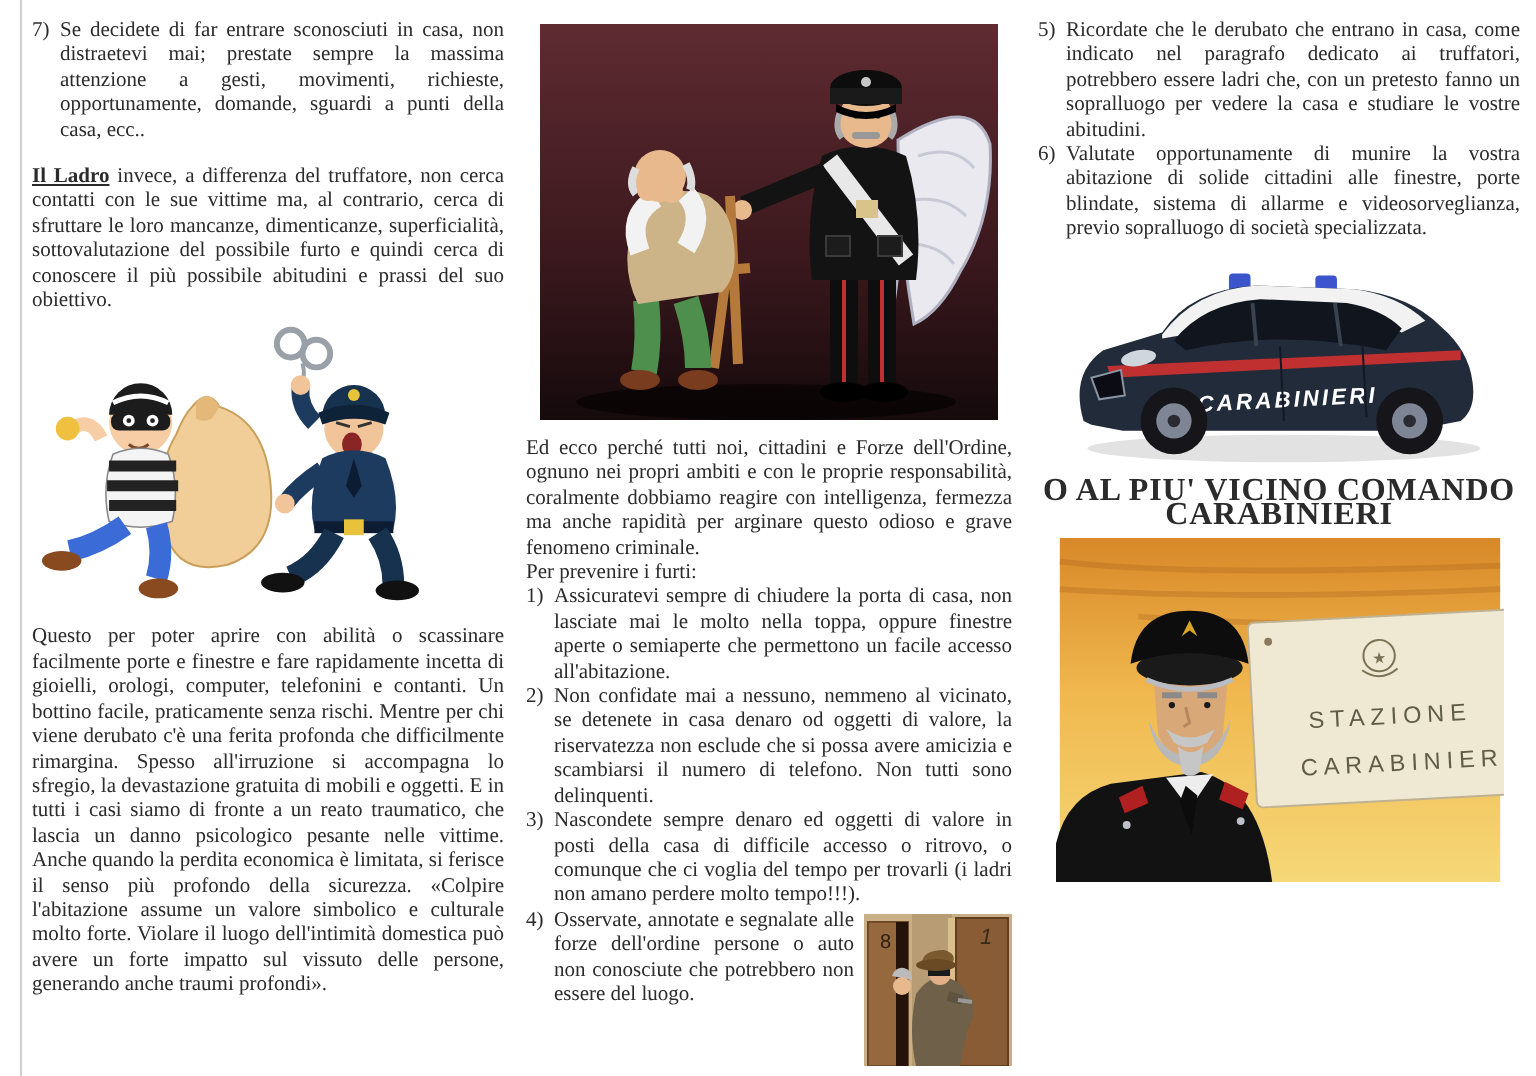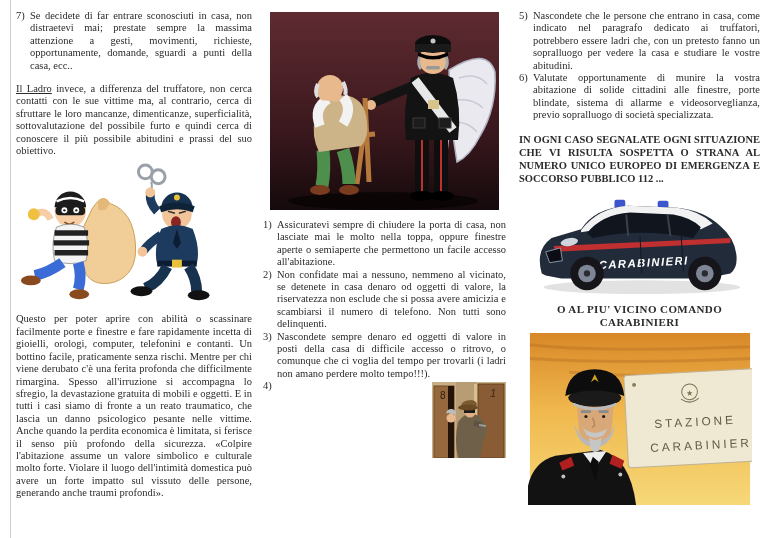--- a/index.html
+++ b/index.html
@@ -9,26 +9,26 @@
   }
   .fold-line{position:absolute;left:10px;top:0;width:1px;height:538px;background:#cfcfcf;}
   .col{position:absolute;font-size:10.5px;line-height:12.4px;text-align:justify;}
   .col1{left:16px;top:10px;width:236px;}
   .col2{left:263px;top:8px;width:243px;}
   .col3{left:519px;top:10px;width:241px;}
   .li{position:relative;padding-left:14px;margin:0;}
   .li .num{position:absolute;left:0;top:0;}
   .para{margin:0;}
   .mt{margin-top:11px;}
-  .lead{font-weight:normal;text-decoration:underline;}
+  .lead{font-weight:bold;text-decoration:underline;}
   .fig{text-align:center;margin:2px 0;}
   .fig svg{display:block;margin:0 auto;}
   .framed{margin:0 0 4px 0;}
   .alert{font-weight:bold;margin-top:11px;line-height:13.2px;}
-  .caption{font-weight:bold;text-align:center;font-size:11px;letter-spacing:.4px;margin:4px 0 5px 0;}
+  .caption{font-weight:bold;text-align:center;font-size:16px;letter-spacing:.4px;margin:4px 0 5px 0;}
   .wrap-img{float:right;margin:2px 0 2px 5px;}
   svg text{font-family:"Liberation Sans","DejaVu Sans",sans-serif;}
 </style>
 </head>
 <body>
 
 <div class="fold-line"></div>
 
 <div class="col col1">
   <p class="para li">
@@ -149,20 +149,22 @@
         <path d="M57,118 q-7,-18 8,-27" stroke="#f2f2f2" stroke-width="10" fill="none"></path>
         <path d="M80,116 q10,-16 0,-27" stroke="#f2f2f2" stroke-width="10" fill="none"></path>
         <circle cx="67" cy="80" r="13" fill="#e9b98e"></circle>
         <path d="M55,76 q-4,8 0,13 M80,74 q4,8 2,13" stroke="#ddd" stroke-width="4" fill="none"></path>
         <circle cx="61" cy="87" r="5.5" fill="#e9b98e"></circle>
         <circle cx="73" cy="88" r="5.5" fill="#e9b98e"></circle>
       </g>
     </svg>
   </div>
 
+  <p class="para">Ed ecco perché tutti noi, cittadini e Forze dell'Ordine, ognuno nei propri ambiti e con le proprie responsabilità, coralmente dobbiamo reagire con intelligenza, fermezza ma anche rapidità per arginare questo odioso e grave fenomeno criminale.</p>
+  <p class="para">Per prevenire i furti:</p>
 
   <p class="para li">
     <span class="num">1)</span>
     <span>Assicuratevi sempre di chiudere la porta di casa, non lasciate mai le molto nella toppa, oppure finestre aperte o semiaperte che permettono un facile accesso all'abitazione.</span>
   </p>
   <p class="para li">
     <span class="num">2)</span>
     <span>Non confidate mai a nessuno, nemmeno al vicinato, se detenete in casa denaro od oggetti di valore, la riservatezza non esclude che si possa avere amicizia e scambiarsi il numero di telefono. Non tutti sono delinquenti.</span>
   </p>
   <p class="para li">
@@ -186,34 +188,34 @@
         <text x="58" y="15" font-size="11" font-style="italic" fill="#3a2a18">1</text>
         <path d="M26,40 q10,-14 22,-5 l6,8 q2,8 -2,14 l-4,19 -22,0 q-4,-18 0,-36z" fill="#6e6049"></path>
         <circle cx="38" cy="30" r="5.5" fill="#e2b088"></circle>
         <rect x="32" y="27" width="11" height="4" fill="#1a1a1a"></rect>
         <path d="M29,25 q0,-7 11,-7 q7,2 4,7z" fill="#7a5a2e"></path>
         <ellipse cx="36" cy="25.5" rx="10" ry="3" fill="#6a4a24"></ellipse>
         <path d="M42,41 l7,2" stroke="#5e5240" stroke-width="5"></path>
         <path d="M47,43 l7,1" stroke="#999" stroke-width="2"></path>
       </svg>
     </span>
+    <span>Osservate, annotate e segnalate alle forze dell'ordine persone o auto non conosciute che potrebbero non essere del luogo.</span>
   </p>
 </div>
 
 <div class="col col3">
   <p class="para li">
     <span class="num">5)</span>
-    <span>Nascondete che le persone che entrano in casa, come indicato nel paragrafo dedicato ai truffatori, potrebbero essere ladri che, con un pretesto fanno un sopralluogo per vedere la casa e studiare le vostre abitudini.</span>
+    <span>Ricordate che le derubato che entrano in casa, come indicato nel paragrafo dedicato ai truffatori, potrebbero essere ladri che, con un pretesto fanno un sopralluogo per vedere la casa e studiare le vostre abitudini.</span>
   </p>
   <p class="para li">
     <span class="num">6)</span>
     <span>Valutate opportunamente di munire la vostra abitazione di solide cittadini alle finestre, porte blindate, sistema di allarme e videosorveglianza, previo sopralluogo di società specializzata.</span>
   </p>
 
-  <p class="para alert">IN OGNI CASO SEGNALATE OGNI SITUAZIONE CHE VI RISULTA SOSPETTA O STRANA AL NUMERO UNICO EUROPEO DI EMERGENZA E SOCCORSO PUBBLICO 112 ...</p>
 
   <div class="fig" style="margin-top:4px;">
     <svg width="236" height="110" viewBox="0 0 236 112">
       <rect width="236" height="112" fill="#fff"></rect>
       <ellipse cx="120" cy="100" rx="100" ry="7" fill="#e2e2e2"></ellipse>
       <rect x="92" y="11" width="11" height="9" rx="2" fill="#3c55cc"></rect>
       <rect x="136" y="12" width="11" height="9" rx="2" fill="#3c55cc"></rect>
       <path d="M18,86 q-7,-24 10,-36 l30,-9 q14,-22 48,-24 l50,2 q28,3 44,19 q14,12 16,28 q2,14 -6,20 l-26,5 -146,0 -16,-3z" fill="#222b3a"></path>
       <path d="M58,42 q17,-23 48,-25 l50,2 q22,3 36,16 l-12,6 q-28,-13 -122,3z" fill="#f2f2f2"></path>
       <path d="M64,45 q15,-19 44,-21 l44,2 q18,3 28,13 l-8,11 q-54,-11 -102,0z" fill="#10151e"></path>

